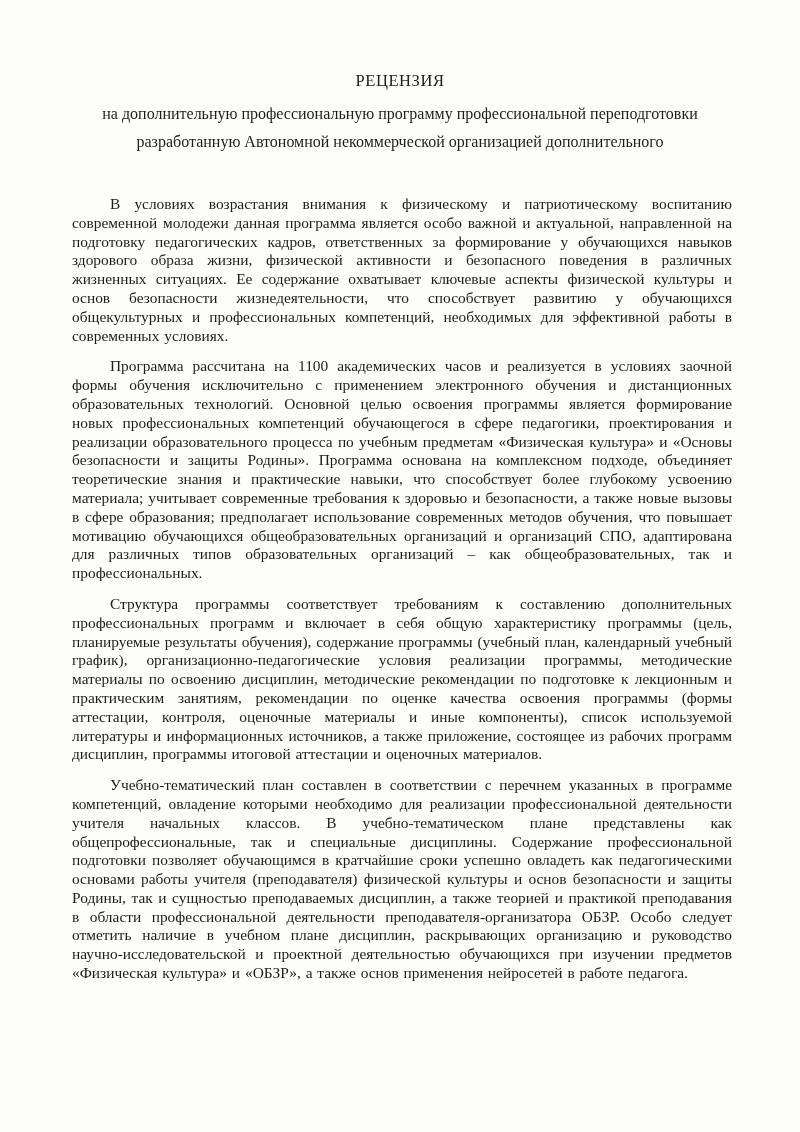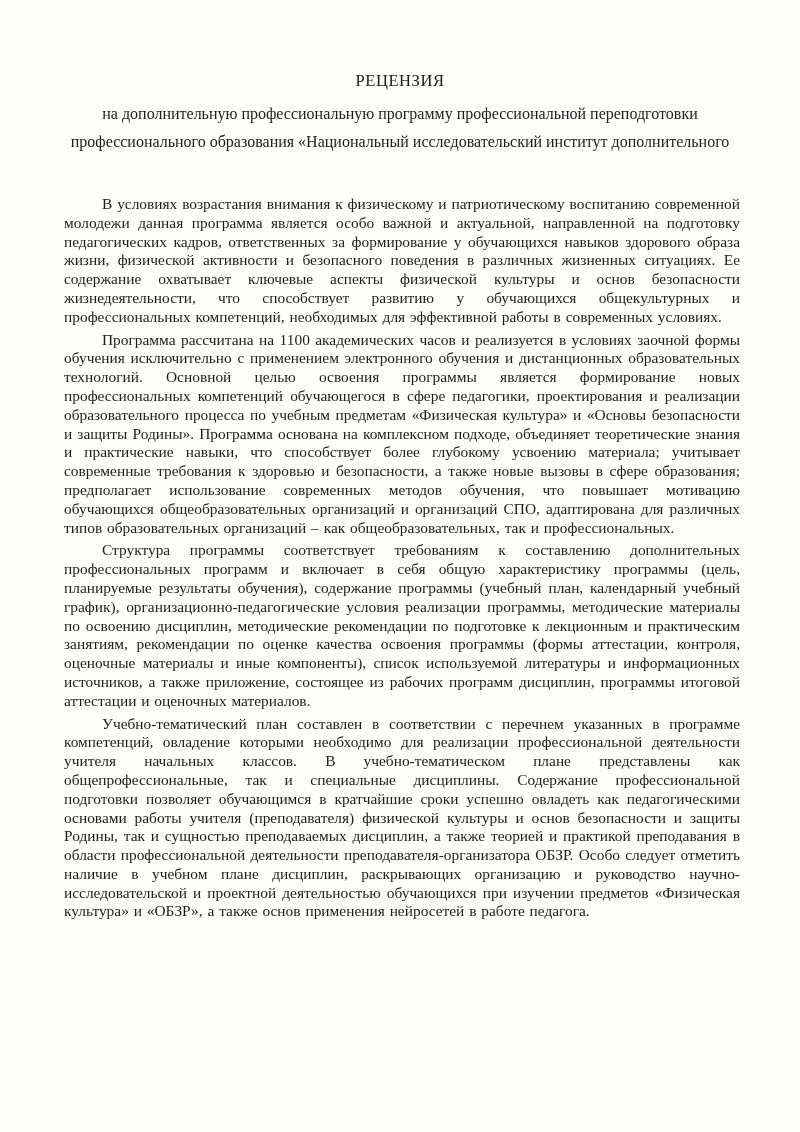--- a/index.html
+++ b/index.html
@@ -38,35 +38,35 @@
     white-space: nowrap;
   }
   .doc-body {
     margin-top: 40px;
     padding: 0 56px 0 60px;
     text-align: justify;
     font-size: 15.4px;
     line-height: 18.8px;
   }
   .doc-body p {
-    margin: 4px;
+    margin: 12px;
     text-indent: 38px;
     word-spacing: 1px;
   }
 </style>
 </head>
 <body>
 
 <div class="page">
 
   <h1 class="doc-title">РЕЦЕНЗИЯ</h1>
 
   <div class="doc-header">
     <div class="header-line">на дополнительную профессиональную программу профессиональной переподготовки</div>
-    <div class="header-line">профессионального образования «Национальный исследовательский институт дополнительного</div>
+    <div class="header-line">разработанную Автономной некоммерческой организацией дополнительного</div>
   </div>
 
   <div class="doc-body">
     <p>В условиях возрастания внимания к физическому и патриотическому воспитанию современной молодежи данная программа является особо важной и актуальной, направленной на подготовку педагогических кадров, ответственных за формирование у обучающихся навыков здорового образа жизни, физической активности и безопасного поведения в различных жизненных ситуациях. Ее содержание охватывает ключевые аспекты физической культуры и основ безопасности жизнедеятельности, что способствует развитию у обучающихся общекультурных и профессиональных компетенций, необходимых для эффективной работы в современных условиях.</p>
     <p>Программа рассчитана на 1100 академических часов и реализуется в условиях заочной формы обучения исключительно с применением электронного обучения и дистанционных образовательных технологий. Основной целью освоения программы является формирование новых профессиональных компетенций обучающегося в сфере педагогики, проектирования и реализации образовательного процесса по учебным предметам «Физическая культура» и «Основы безопасности и защиты Родины». Программа основана на комплексном подходе, объединяет теоретические знания и практические навыки, что способствует более глубокому усвоению материала; учитывает современные требования к здоровью и безопасности, а также новые вызовы в сфере образования; предполагает использование современных методов обучения, что повышает мотивацию обучающихся общеобразовательных организаций и организаций СПО, адаптирована для различных типов образовательных организаций – как общеобразовательных, так и профессиональных.</p>
     <p>Структура программы соответствует требованиям к составлению дополнительных профессиональных программ и включает в себя общую характеристику программы (цель, планируемые результаты обучения), содержание программы (учебный план, календарный учебный график), организационно-педагогические условия реализации программы, методические материалы по освоению дисциплин, методические рекомендации по подготовке к лекционным и практическим занятиям, рекомендации по оценке качества освоения программы (формы аттестации, контроля, оценочные материалы и иные компоненты), список используемой литературы и информационных источников, а также приложение, состоящее из рабочих программ дисциплин, программы итоговой аттестации и оценочных материалов.</p>
     <p>Учебно-тематический план составлен в соответствии с перечнем указанных в программе компетенций, овладение которыми необходимо для реализации профессиональной деятельности учителя начальных классов. В учебно-тематическом плане представлены как общепрофессиональные, так и специальные дисциплины. Содержание профессиональной подготовки позволяет обучающимся в кратчайшие сроки успешно овладеть как педагогическими основами работы учителя (преподавателя) физической культуры и основ безопасности и защиты Родины, так и сущностью преподаваемых дисциплин, а также теорией и практикой преподавания в области профессиональной деятельности преподавателя-организатора ОБЗР. Особо следует отметить наличие в учебном плане дисциплин, раскрывающих организацию и руководство научно-исследовательской и проектной деятельностью обучающихся при изучении предметов «Физическая культура» и «ОБЗР», а также основ применения нейросетей в работе педагога.</p>
   </div>
 
 </div>

